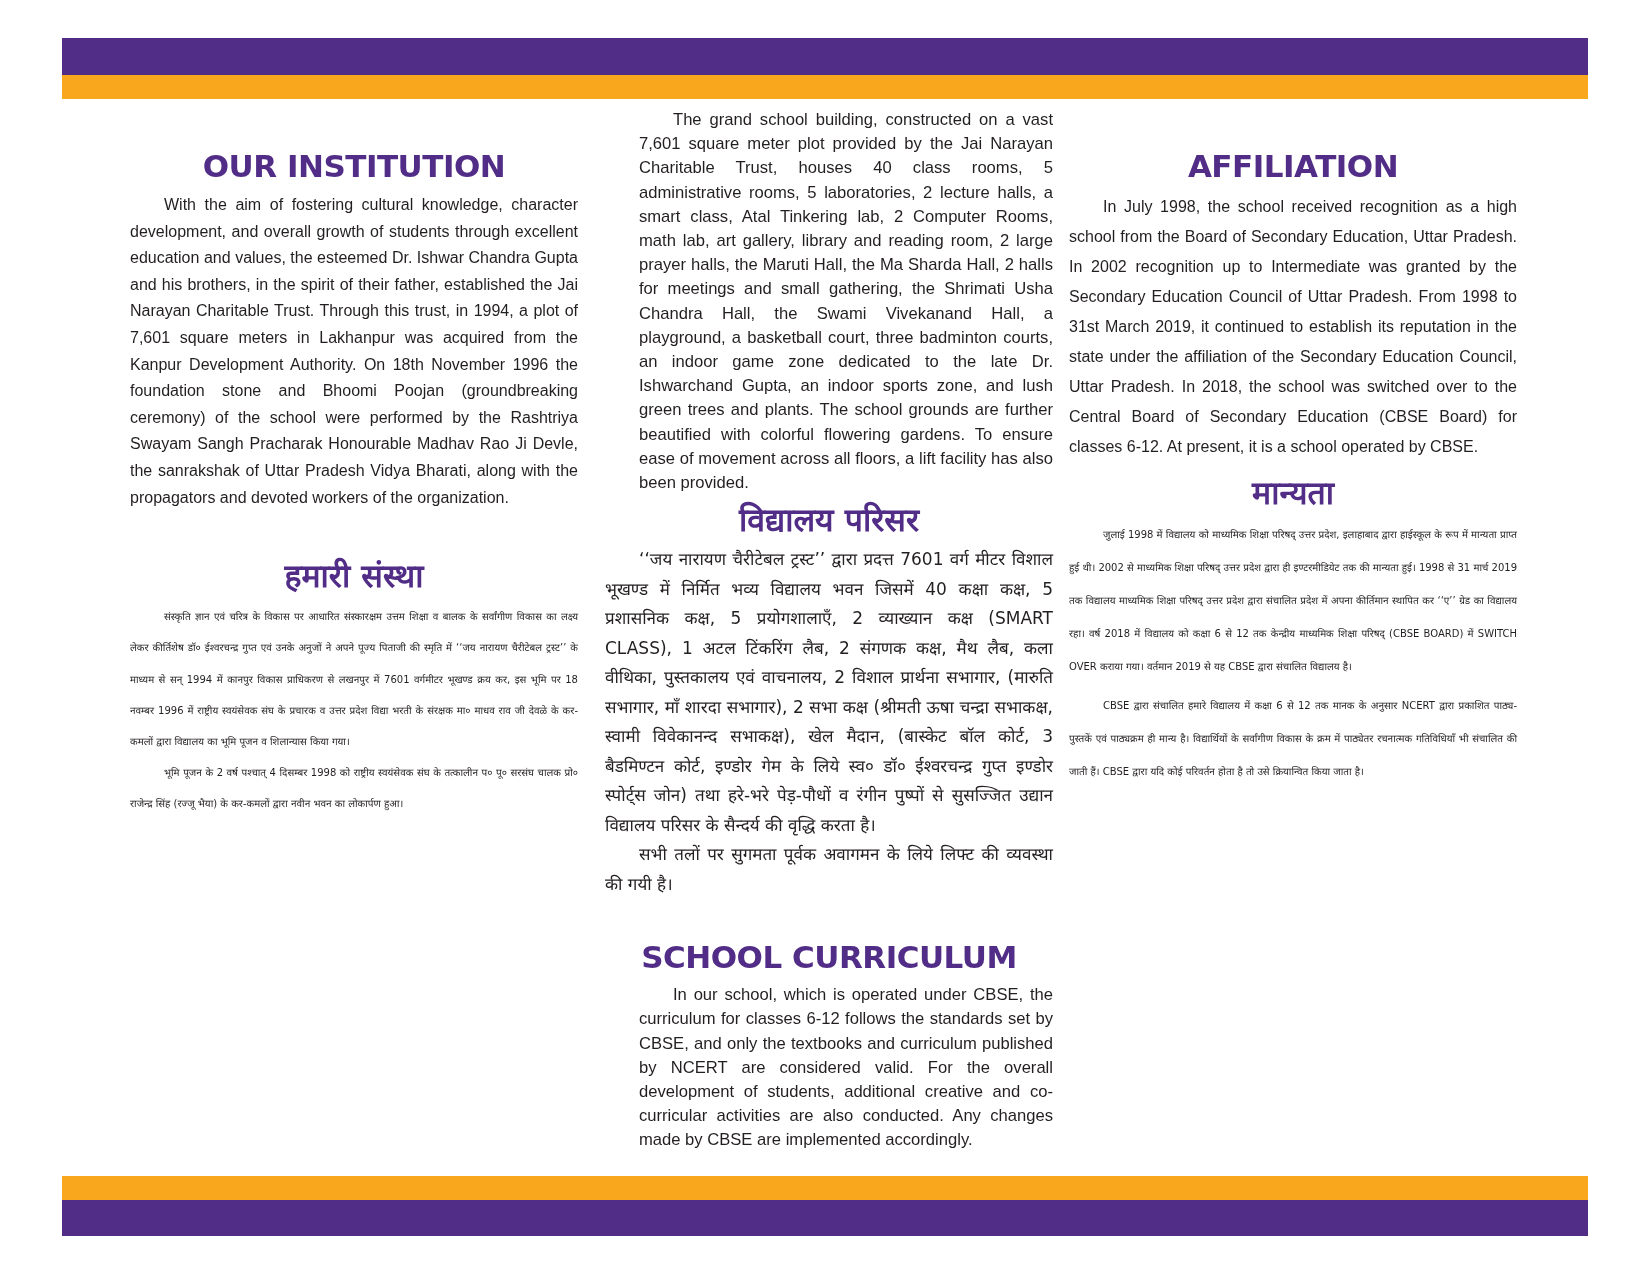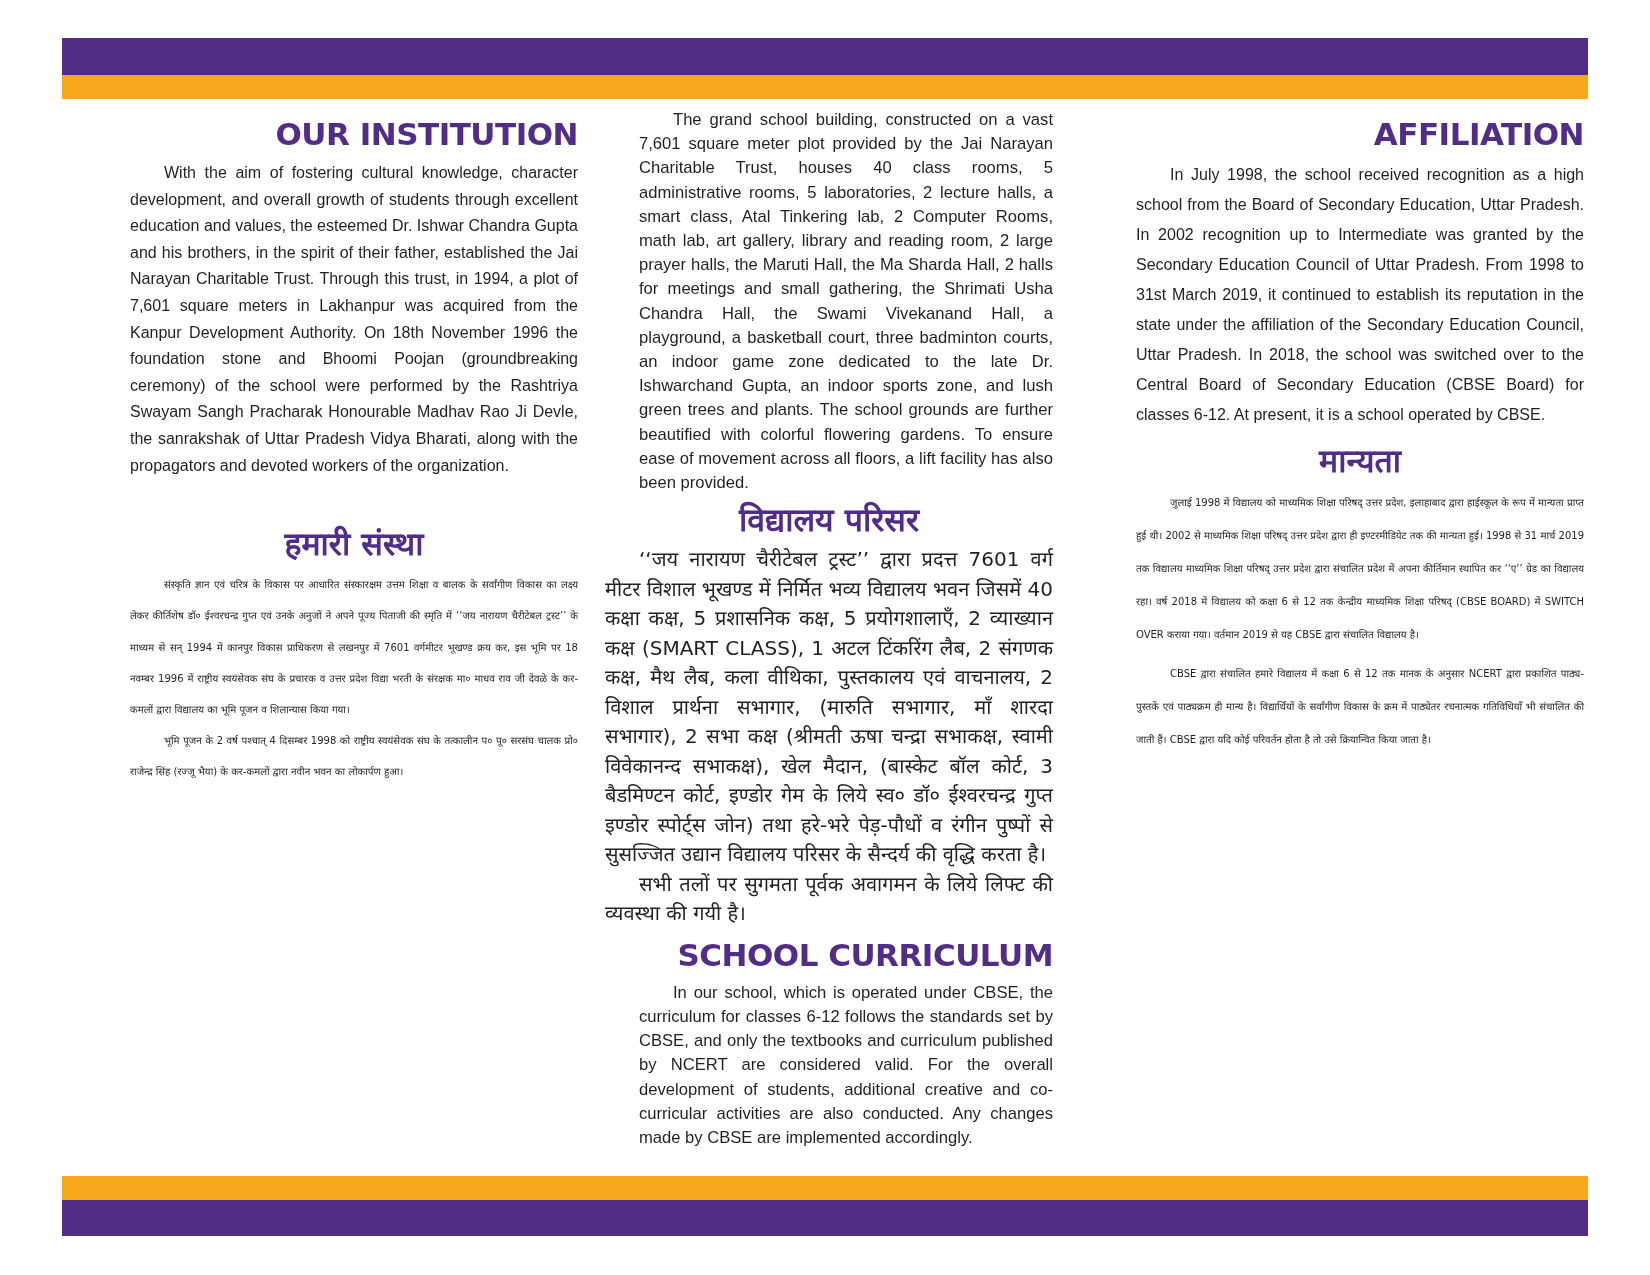--- a/index.html
+++ b/index.html
@@ -8,30 +8,31 @@
 
   .bar { position: absolute; left: 62px; width: 1526px; }
   .bar.top-purple { top: 38px; height: 37px; background: #522d87; }
   .bar.top-orange { top: 75px; height: 24px; background: #f9a81e; }
   .bar.bot-orange { top: 1176px; height: 24px; background: #f9a81e; }
   .bar.bot-purple { top: 1200px; height: 36px; background: #522d87; }
 
   .col { position: absolute; top: 108px; }
   .col.c1 { left: 130px; width: 448px; }
   .col.c2 { left: 605px; width: 448px; }
-  .col.c3 { left: 1136px; width: 448px; }
+  .col.c3 { left: 1069px; width: 448px; }
 
   .h-en {
     font-family: "DejaVu Sans", sans-serif;
     font-weight: bold;
     color: #522d87;
-    text-align: right;
+    text-align: center;
     font-size: 31px;
     letter-spacing: -0.5px;
     line-height: 52px;
+    margin-top: 32px;
   }
   .h-hi {
     font-family: "DejaVu Sans", sans-serif;
     font-weight: bold;
     color: #522d87;
     text-align: center;
     font-size: 32px;
     line-height: 50px;
   }
 
@@ -45,21 +46,21 @@
   .c2 .p-en { font-size: 16.6px; line-height: 24.2px; margin-left: 34px; }
   .c3 .p-en { line-height: 30px; }
 
   .p-hi {
     font-family: "DejaVu Sans", sans-serif;
     font-size: 10px;
     line-height: 31.2px;
     text-align: justify;
     text-indent: 34px;
   }
-  .c2 .p-hi { line-height: 29.5px; font-size: 20px; }
+  .c2 .p-hi { line-height: 29.5px; font-size: 17px; }
   .c3 .p-hi { line-height: 33px; }
 
   .gap-lg { height: 40px; }
   .gap-sm { height: 6px; }
 </style>
 </head>
 <body>
 
 <div class="bar top-purple"></div>
 <div class="bar top-orange"></div>

